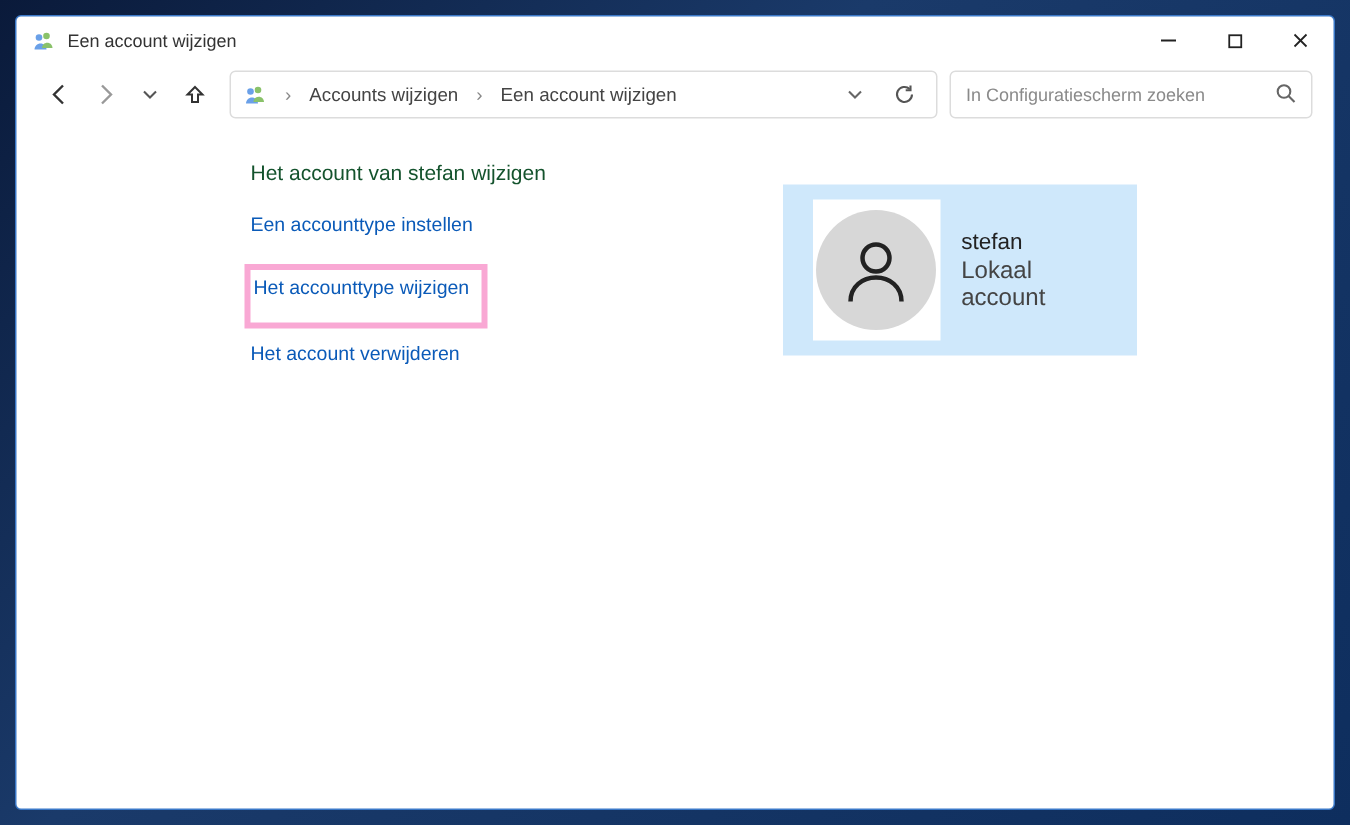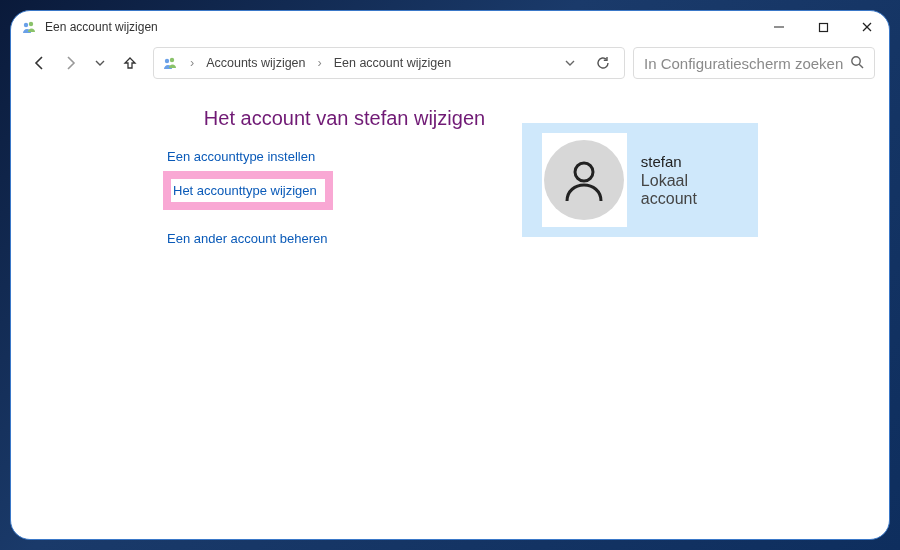--- a/index.html
+++ b/index.html
@@ -3,21 +3,21 @@
   <meta charset="utf-8">
   <style>
     * { margin: 0; padding: 0; box-sizing: border-box; font-family: "Segoe UI", Tahoma, sans-serif; }
     body {
       width: 900px; height: 550px; overflow: hidden;
       background: linear-gradient(135deg,#0a1a3a 0%, #1a3a6a 40%, #0e2e5e 100%);
       padding: 10px;
     }
     .window{
       width:100%; height:100%;
-      background:#fff; border:1px solid #3a78c8; border-radius:20px;
+      background:#fff; border:1px solid #3a78c8; border-radius:4px;
       display:flex; flex-direction:column; overflow:hidden;
     }
     .titlebar{
       height:32px; display:flex; align-items:center; padding:0 0 0 10px;
       font-size:12px; color:#333;
     }
     .titlebar-icon{ width:16px; height:16px; margin-right:8px; display:inline-flex; }
     .titlebar-buttons{ margin-left:auto; display:flex; }
     .titlebar-buttons .btn{
       width:44px; height:32px; display:flex; align-items:center; justify-content:center;
@@ -36,28 +36,28 @@
       font-size:12.5px; color:#444;
     }
     .addr-icon{ width:16px; height:16px; display:inline-flex; }
     .crumb-sep{ color:#888; padding:0 4px; }
     .address .spacer{ flex:1; }
     .addr-btn { color:#666; padding:0 6px; display:flex; align-items:center; }
     .search{
       width:242px; height:32px; border:1px solid #dcdcdc; border-radius:4px;
       display:flex; align-items:center; padding:0 10px; font-size:12.5px; color:#333;
     }
-    .search input{ flex:1; border:0; outline:0; font-size:15px; background:transparent; color:#737373; }
+    .search input{ flex:1; border:0; outline:0; font-size:12px; background:transparent; color:#737373; }
     .search input::placeholder{ color:#8a8a8a; }
     .content{ flex:1; display:flex; padding:20px 26px 16px 156px; }
     .left-col{ width:355px; }
-    .page-title{ color:#701a75; font-size:20px; font-weight:400; margin:4px 0 14px;text-align:center; }
+    .page-title{ color:#14532d; font-size:14px; font-weight:400; margin:4px 0 14px; }
     .links a{ display:block; color:#0a5ab8; font-size:13px; text-decoration:none; padding:5px 0; }
     .links .gap{ height:12px; }
-    .highlight{ border:8px solid #f9a8d4; padding:2px 8px 2px 2px; margin:2px 0 4px -4px; width:max-content; }
+    .highlight{ border:4px solid #f9a8d4; padding:2px 8px 14px 2px; margin:14px 0 4px -4px; width:max-content; }
     .highlight a{ padding:2px 0; }
     .right-col{ flex:1; padding-top:20px; }
     .account-card{
       width:236px; height:114px; background:#cfe8fb; display:flex; align-items:center; padding:20px;
     }
     .avatar-wrap{ width:94px; height:94px; background:#fff; display:flex; align-items:center; justify-content:center; }
     .avatar{ width:80px; height:80px; border-radius:50%; background:#d7d7d7; display:flex; align-items:center; justify-content:center; }
     .acct-text{ padding-left:14px; }
     .acct-name{ font-size:15px; color:#222; }
     .acct-type{ font-size:16px; color:#444; margin-top:2px; }
@@ -156,22 +156,22 @@
   </div>
 
   <div class="content">
     <div class="left-col">
       <h1 class="page-title">Het account van stefan wijzigen</h1>
       <div class="links">
         <a href="#">Een accounttype instellen</a>
         <div class="highlight">
           <a href="#">Het accounttype wijzigen</a>
         </div>
+        <a href="#">Het account verwijderen</a>
         <div class="gap"></div>
-        <a href="#">Een ander account beheren</a>
       </div>
     </div>
 
     <div class="right-col">
       <div class="account-card">
         <div class="avatar-wrap">
           <div class="avatar">
             <svg width="50" height="50" viewBox="0 0 50 50">
                 <circle cx="25" cy="17" r="9" fill="none" stroke="#222" stroke-width="3"></circle>
                 <path d="M8 46c0-10 8-16 17-16s17 6 17 16" fill="none" stroke="#222" stroke-width="3"></path>

